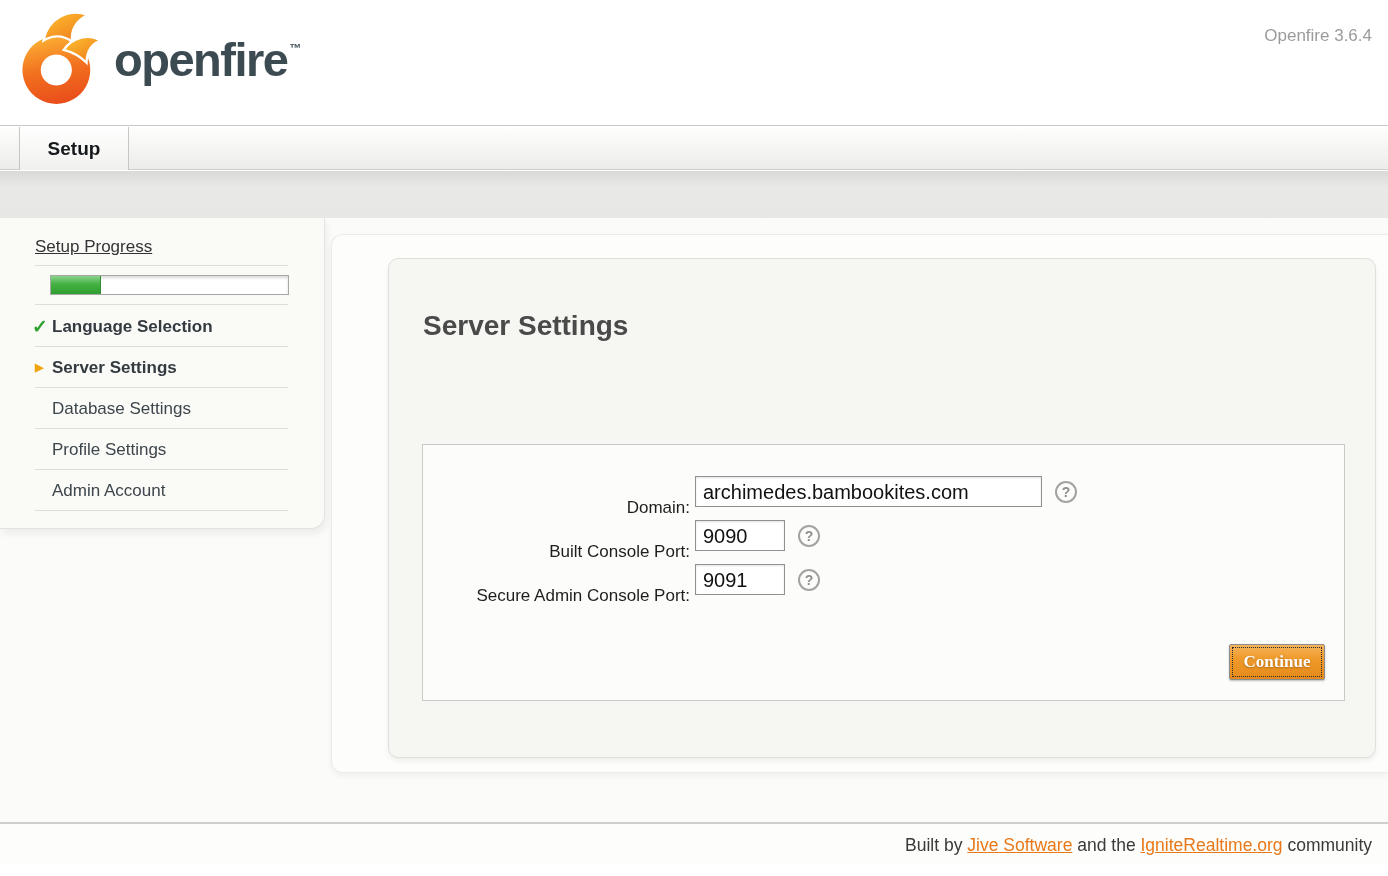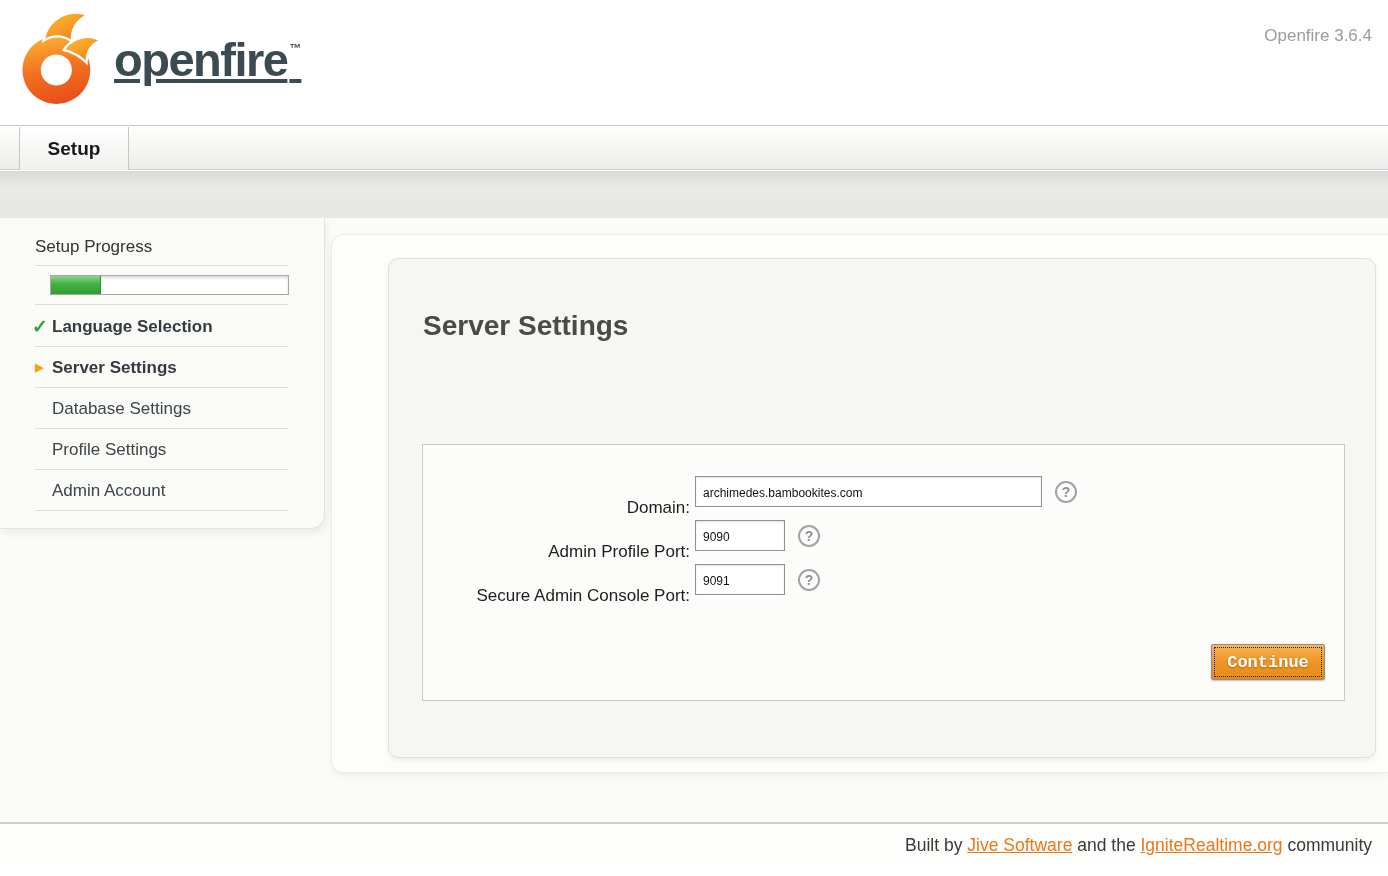--- a/index.html
+++ b/index.html
@@ -4,21 +4,21 @@
 <style>
   * { margin:0; padding:0; box-sizing:border-box; }
   html,body { background:#ffffff; }
   body { font-family:"Liberation Sans", sans-serif; }
   .page { position:relative; width:1388px; height:876px; background:#fff; overflow:hidden; }
 
   
   .header { position:absolute; top:0; left:0; width:100%; height:126px; background:#fff; border-bottom:1px solid #c9c9c7; }
   .logo { position:absolute; left:16px; top:6px; display:flex; align-items:center; }
   .logo-svg { width:88px; height:106px; display:block; }
-  .wordmark { font-size:47px; font-weight:bold; color:#3c4a52; letter-spacing:-1.5px; margin-left:10px; line-height:1;text-decoration:underline; }
+  .wordmark { font-size:47px; font-weight:bold; color:#3c4a52; letter-spacing:-1.5px; margin-left:10px; line-height:1; }
   .tm { font-size:12px; font-weight:bold; color:#3c4a52; vertical-align:24px; margin-left:2px; letter-spacing:0; }
   .version { position:absolute; right:16px; top:26px; font-size:17px; color:#9b9b9b; }
 
   
   .tabbar { position:absolute; top:127px; left:0; width:100%; height:43px;
             background:linear-gradient(180deg,#fefefd,#ececea); border-bottom:1px solid #cfcfcd;padding-left:20px; }
   .tab { position:absolute; left:19px; top:0; width:110px; height:43px;
          border-left:1px solid #c6c6c4; border-right:1px solid #c6c6c4;
          background:linear-gradient(180deg,#ffffff,#f0f0ee);
          text-align:center; line-height:43px; font-weight:bold; font-size:19px; color:#16191c; cursor:pointer; }
@@ -28,21 +28,21 @@
             background:linear-gradient(180deg,#d9d9d7,#e9e9e7 35%,#e7e7e5); }
 
   
   .content { position:absolute; top:218px; left:0; width:100%; height:604px; background:#fbfbf9; }
 
   
   .sidebar { position:absolute; left:0; top:0; width:325px; height:311px;
              background:#fafaf7; border-right:1px solid #e3e3df; border-bottom:1px solid #e3e3df;
              border-radius:0 0 14px 0; box-shadow:2px 5px 7px rgba(0,0,0,.06);
              padding:19px 36px 0 35px; }
-  .sb-title { font-size:17px; color:#333; padding-bottom:8px; }
+  .sb-title { font-size:17px; color:#333; padding-bottom:8px;text-decoration:underline; }
   .sb-line { border-top:1px solid #dddddb; }
   .progress-track { margin:9px 0 9px 15px; width:239px; height:20px; background:#fff;
                     border:1px solid #a7a7a5; box-shadow:inset 0 2px 3px rgba(0,0,0,.15); }
   .progress-fill { height:100%; width:0; border-right:1px solid #2f8f2f;
                    background:linear-gradient(180deg,#8bd48b,#43b143 45%,#2f9e2f); }
   .steps { list-style:none; margin-top:1px; }
   .step { position:relative; height:41px; line-height:41px; border-bottom:1px solid #dddddb;
           font-size:17px; color:#3d464c; padding-left:17px; cursor:pointer; }
   .step.done, .step.current { font-weight:bold; color:#333a40; }
   .step-icon { position:absolute; left:-3px; top:0; }
@@ -58,31 +58,31 @@
            box-shadow:0 3px 5px rgba(0,0,0,.06); }
   .panel h1 { margin:51px 0 0 34px; font-size:28px; color:#4a4a4a; }
   .desc { margin:17px 34px 0 34px; font-size:17px; line-height:23px; color:#1c1c1c; max-width:865px; }
 
   
   .fieldset { position:absolute; left:33px; top:185px; width:923px; height:257px;
               background:#fcfcfa; border:1px solid #c9c9c5; }
   .frow { position:absolute; left:0; width:100%; display:flex; align-items:center; }
   .frow-1 { top:20px; } .frow-2 { top:64px; } .frow-3 { top:108px; }
   .flabel { flex:0 0 272px; text-align:right; font-size:17px; color:#1e1e1e; padding-right:5px;margin-top:33px; }
-  .finput { height:31px; border:1px solid #919191; background:#fff; font-size:12px; padding:4px 7px 2px 7px;
+  .finput { height:31px; border:1px solid #919191; background:#fff; font-size:20px; padding:4px 7px 2px 7px;
             font-family:"Liberation Sans", sans-serif; color:#111; box-shadow:inset 0 1px 2px rgba(0,0,0,.12); }
   .finput.wide { width:347px; }
   .finput.narrow { width:90px; }
   .help { margin-left:13px; width:22px; height:22px; border:2px solid #a3a3a3; border-radius:50%;
           color:#8f8f8f; font-size:14px; font-weight:bold; display:flex; align-items:center;
           justify-content:center; cursor:pointer; background:transparent; flex:0 0 auto; }
-  .continue { position:absolute; right:19px; bottom:20px; width:114px; height:36px;
+  .continue { position:absolute; right:19px; bottom:20px; width:96px; height:36px;
               background:linear-gradient(180deg,#f6b45c,#ef9a2b 40%,#e58a1a);
               border:1px solid #8d8d8d; border-radius:2px;
-              font-family:Liberation Mono, monospace; font-weight:bold; font-size:17px; color:#fff;
+              font-family:Liberation Serif, serif; font-weight:bold; font-size:17px; color:#fff;
               text-shadow:0 1px 2px rgba(90,50,0,.45);
               outline:1px dotted #2a2a2a; outline-offset:-4px;
               box-shadow:0 1px 2px rgba(0,0,0,.25); cursor:pointer; }
 
   
   .footer { position:absolute; left:0; top:822px; width:100%; height:41px;
             border-top:2px solid #cfcfcb; background:#fdfdfb; box-shadow:inset 0 1px 0 #ffffff; }
   .footer-text { position:absolute; right:16px; top:11px; font-size:17.5px; color:#3a3a3a; }
   .footer-text a { color:#e87818; text-decoration:underline; cursor:pointer; }
 </style>
@@ -154,21 +154,21 @@
       <div class="panel">
         <h1>Server Settings</h1>
 
         <div class="fieldset">
           <div class="frow frow-1">
             <label class="flabel">Domain:</label>
             <input class="finput wide" type="text" value="archimedes.bambookites.com" style="">
             <span class="help">?</span>
           </div>
           <div class="frow frow-2">
-            <label class="flabel">Admin Profile Port:</label>
+            <label class="flabel">Built Console Port:</label>
             <input class="finput narrow" type="text" value="9090" style="">
             <span class="help">?</span>
           </div>
           <div class="frow frow-3">
             <label class="flabel">Secure Admin Console Port:</label>
             <input class="finput narrow" type="text" value="9091" style="">
             <span class="help">?</span>
           </div>
           <button class="continue">Continue</button>
         </div>

